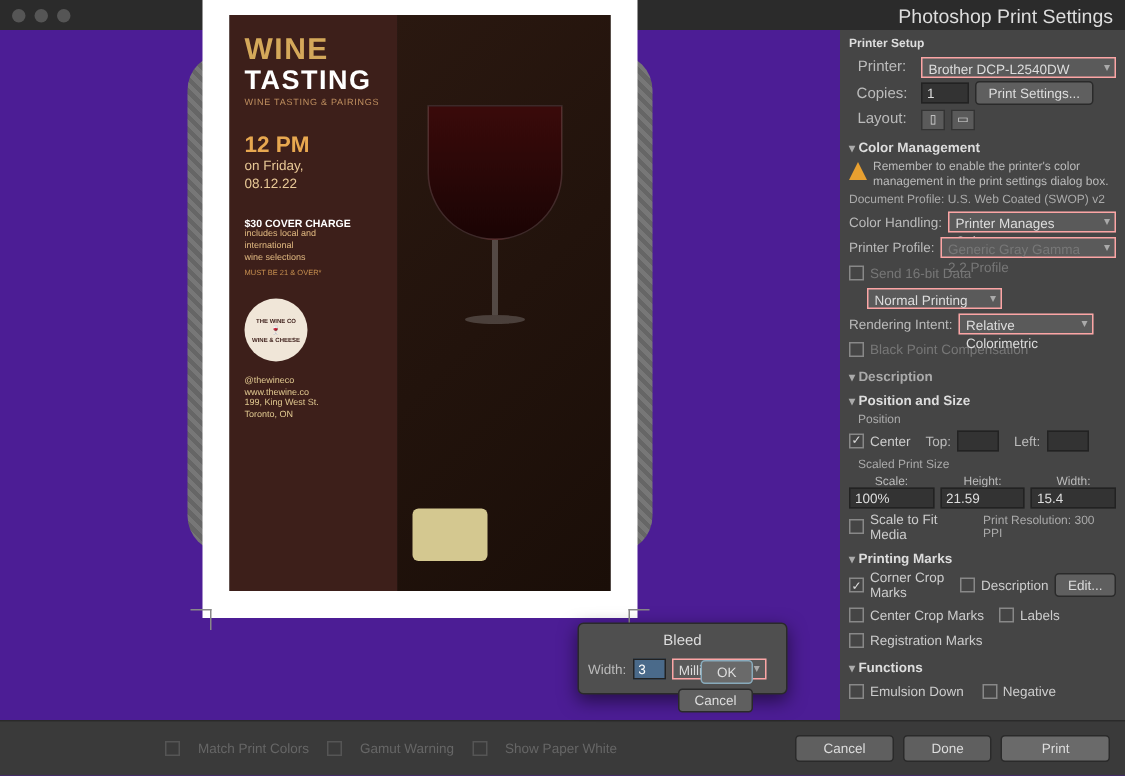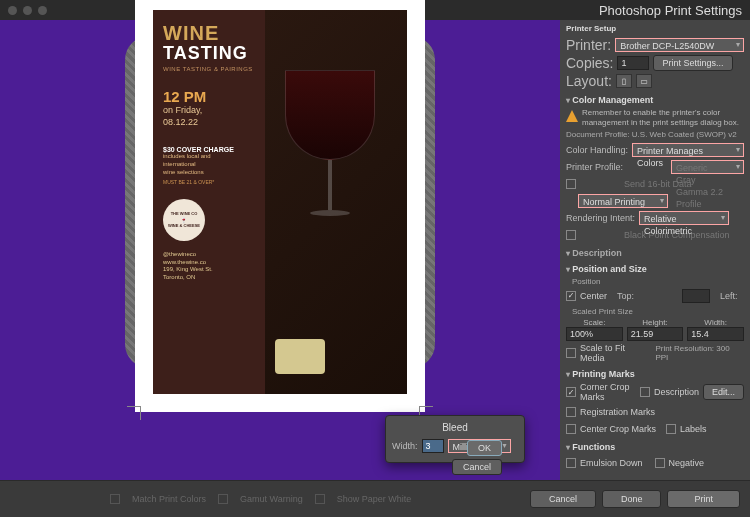--- a/index.html
+++ b/index.html
@@ -35,33 +35,33 @@
   .desc{font-size:6px;color:#e0b880;line-height:1.3;}
   .age{font-size:5px;color:#c89050;margin-top:2px;}
   .badge{width:42px;height:42px;border-radius:50%;background:#f0e6d8;margin-top:14px;display:flex;align-items:center;justify-content:center;flex-direction:column;color:#3d1f1a;font-size:4px;font-weight:700;text-align:center;}
   .contact{font-size:6px;color:#e0c890;margin-top:10px;line-height:1.3;}
   .side { width: 190px; background:#454545; padding:4px 6px; overflow-y:auto; font-size:9px;}
   .side::-webkit-scrollbar{width:6px;}
   .side::-webkit-scrollbar-thumb{background:#666;}
   .sec-head{font-weight:600;color:#ddd;margin:6px 0 3px;font-size:9px;}
   .sec-head::before{content:"▾ ";font-size:8px;color:#aaa;}
   .row{display:flex;align-items:center;gap:4px;margin:2px 0;min-height:15px;}
-  .lbl{color:#bbb;min-width:44px;text-align:center;font-size:14px;}
+  .lbl{color:#bbb;min-width:44px;text-align:center;font-size:10px;}
   .lbl-s{color:#bbb;font-size:9px;}
   .dd{background:#5a5a5a;border:1px solid #fca5a5;color:#ddd;padding:1px 14px 1px 4px;font-size:9px;position:relative;flex:1;height:14px;line-height:12px;}
   .dd::after{content:"▾";position:absolute;right:3px;top:0;color:#aaa;font-size:8px;}
   .inp{background:#333;border:1px solid #222;color:#ddd;padding:1px 3px;font-size:9px;width:32px;height:14px;}
   .btn{background:#5f5f5f;border:1px solid #2a2a2a;border-radius:3px;color:#ddd;padding:2px 8px;font-size:9px;cursor:pointer;}
   .btn.primary{background:#6a6a6a;}
   .iconbtn{width:16px;height:14px;background:#5a5a5a;border:1px solid #333;display:inline-flex;align-items:center;justify-content:center;font-size:8px;color:#ddd;}
   .chk{width:10px;height:10px;border:1px solid #888;display:inline-flex;align-items:center;justify-content:center;font-size:8px;color:#ddd;cursor:pointer;flex-shrink:0;}
   .chk.on::after{content:"✓";}
   .warn{display:flex;gap:4px;font-size:8px;color:#bbb;line-height:1.2;}
   .warn-ico{width:12px;height:12px;background:#e8a030;clip-path:polygon(50% 0,100% 100%,0 100%);flex-shrink:0;position:relative;margin-top:2px;}
-  .dim-txt{color:#777;margin-left:44px;}
+  .dim-txt{color:#777;}
   .sml{font-size:8px;color:#aaa;}
   .footer{height:36px;display:flex;align-items:center;justify-content:space-between;padding:0 10px;background:#3a3a3a;border-top:1px solid #2a2a2a;}
   .footer-left{display:flex;gap:12px;align-items:center;color:#666;font-size:9px;margin-left:100px;}
   .footer-left .chk{border-color:#555;}
   .footer-right{display:flex;gap:6px;}
   .footer .btn{padding:3px 18px;}
   .dialog{position:absolute;left:385px;top:415px;width:140px;background:#4f4f4f;border:1px solid #2a2a2a;border-radius:4px;padding:6px;box-shadow:0 4px 12px rgba(0,0,0,0.5);}
   .dialog .dtitle{text-align:center;font-size:10px;color:#ddd;margin-bottom:6px;}
   .dialog .drow{display:flex;align-items:center;gap:4px;margin:3px 0;}
   .dialog .btncol{display:flex;flex-direction:column;gap:3px;align-items:flex-end;position:absolute;right:22px;top:24px;}
@@ -207,29 +207,29 @@
 
     <div class="sec-head">Printing Marks</div>
     <div class="row">
       <span class="chk on"></span>
         <span>Corner Crop Marks</span>
       <span class="chk" style="margin-left:6px;"></span>
         <span>Description</span>
       <button class="btn" style="margin-left:auto;">Edit...</button>
     </div>
     <div class="row">
-        <span class="chk"></span>
-        <span>Registration Marks</span>
-      </div>
-    <div class="row">
       <span class="chk"></span>
         <span>Center Crop Marks</span>
       <span class="chk" style="margin-left:6px;"></span>
         <span>Labels</span>
     </div>
+    <div class="row">
+        <span class="chk"></span>
+        <span>Registration Marks</span>
+      </div>
 
     <div class="sec-head">Functions</div>
     <div class="row">
       <span class="chk"></span>
         <span>Emulsion Down</span>
       <span class="chk" style="margin-left:8px;"></span>
         <span>Negative</span>
     </div>
 
   </div>

